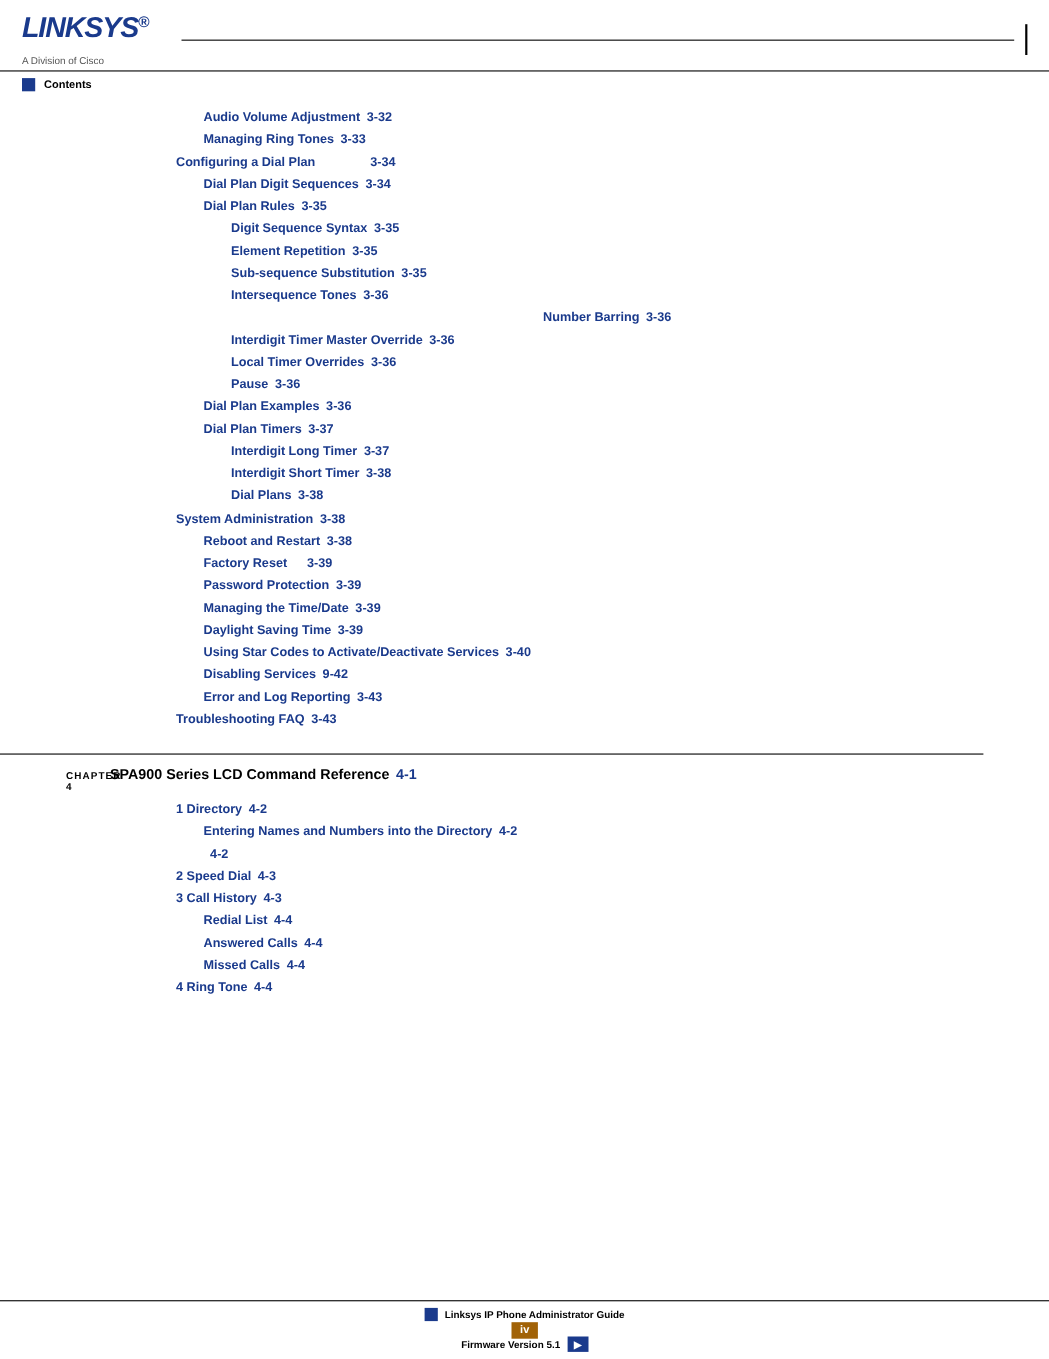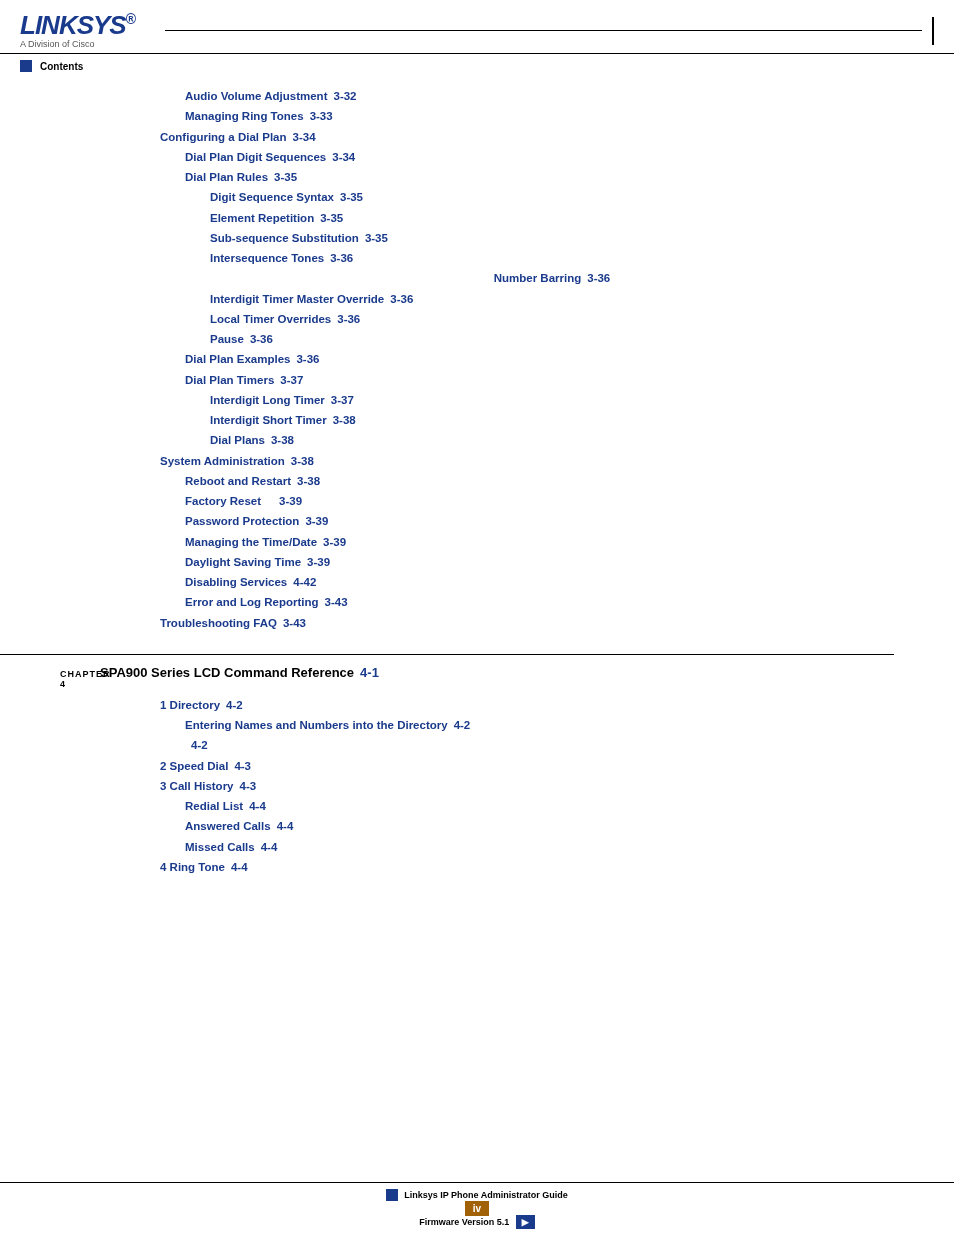--- a/index.html
+++ b/index.html
@@ -35,21 +35,21 @@
       line-height: 1;
     }
     .logo-text span.reg {
       font-size: 14px;
       vertical-align: super;
       font-style: normal;
     }
     .logo-sub {
       font-size: 9px;
       color: #555;
-      margin-top: 1px;
+      margin-top: 12px;
     }
     .header-divider {
       flex: 1;
       height: 1px;
       background: #000;
       align-self: center;
       margin: 0 10px;
     }
     .header-right-line {
       width: 2px;
@@ -206,21 +206,21 @@
 
   <div id="toc-container">
       <div class="toc-entry" style="padding-left: 125px;">
         <span class="toc-link">Audio Volume Adjustment</span>
         <span class="toc-page">3-32</span>
       </div>
       <div class="toc-entry" style="padding-left: 125px;">
         <span class="toc-link">Managing Ring Tones</span>
         <span class="toc-page">3-33</span>
       </div>
-      <div class="toc-entry" style="padding-left: 100px;">
+      <div class="toc-entry" style="padding-left: 100px; gap: 44px;">
         <span class="toc-link">Configuring a Dial Plan</span>
         <span class="toc-page">3-34</span>
       </div>
       <div class="toc-entry" style="padding-left: 125px;">
         <span class="toc-link">Dial Plan Digit Sequences</span>
         <span class="toc-page">3-34</span>
       </div>
       <div class="toc-entry" style="padding-left: 125px;">
         <span class="toc-link">Dial Plan Rules</span>
         <span class="toc-page">3-35</span>
@@ -295,22 +295,26 @@
       </div>
       <div class="toc-entry" style="padding-left: 125px;">
         <span class="toc-link">Managing the Time/Date</span>
         <span class="toc-page">3-39</span>
       </div>
       <div class="toc-entry" style="padding-left: 125px;">
         <span class="toc-link">Daylight Saving Time</span>
         <span class="toc-page">3-39</span>
       </div>
       <div class="toc-entry" style="padding-left: 125px;">
+        <span class="toc-link">Using Star Codes to Activate/Deactivate Services</span>
+        <span class="toc-page">3-40</span>
+      </div>
+      <div class="toc-entry" style="padding-left: 125px;">
         <span class="toc-link">Disabling Services</span>
-        <span class="toc-page">4-42</span>
+        <span class="toc-page">9-42</span>
       </div>
       <div class="toc-entry" style="padding-left: 125px;">
         <span class="toc-link">Error and Log Reporting</span>
         <span class="toc-page">3-43</span>
       </div>
       <div class="toc-entry" style="padding-left: 100px;">
         <span class="toc-link">Troubleshooting FAQ</span>
         <span class="toc-page">3-43</span>
       </div>
     </div>

